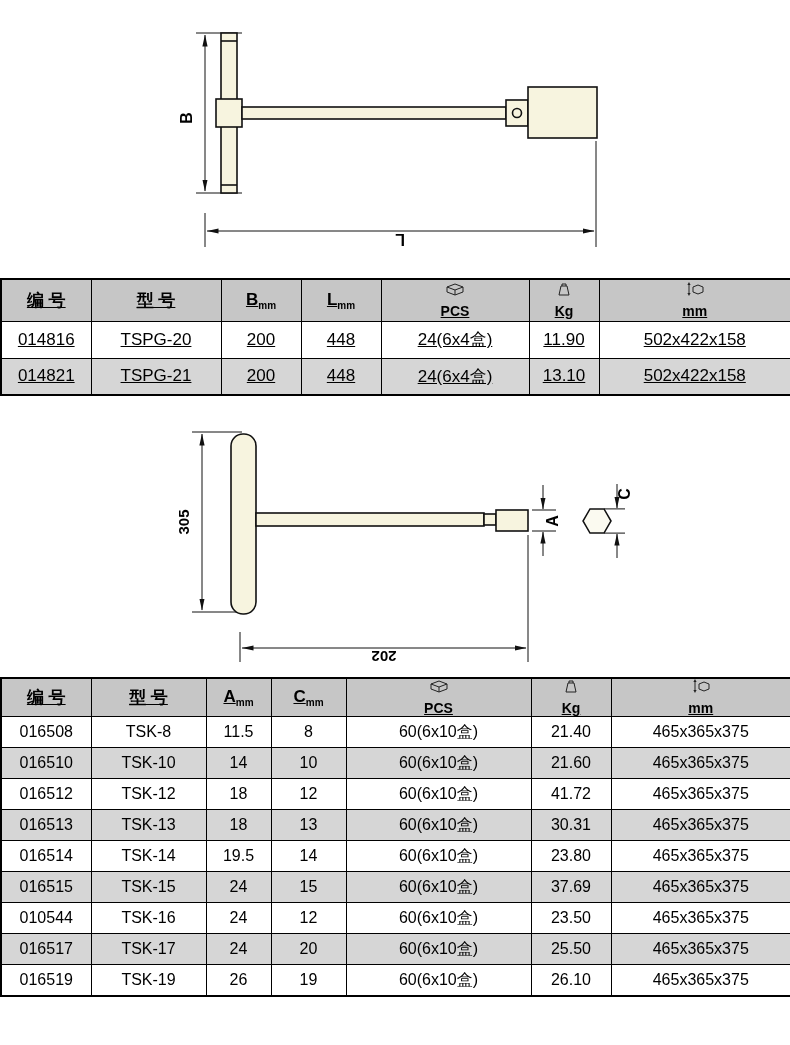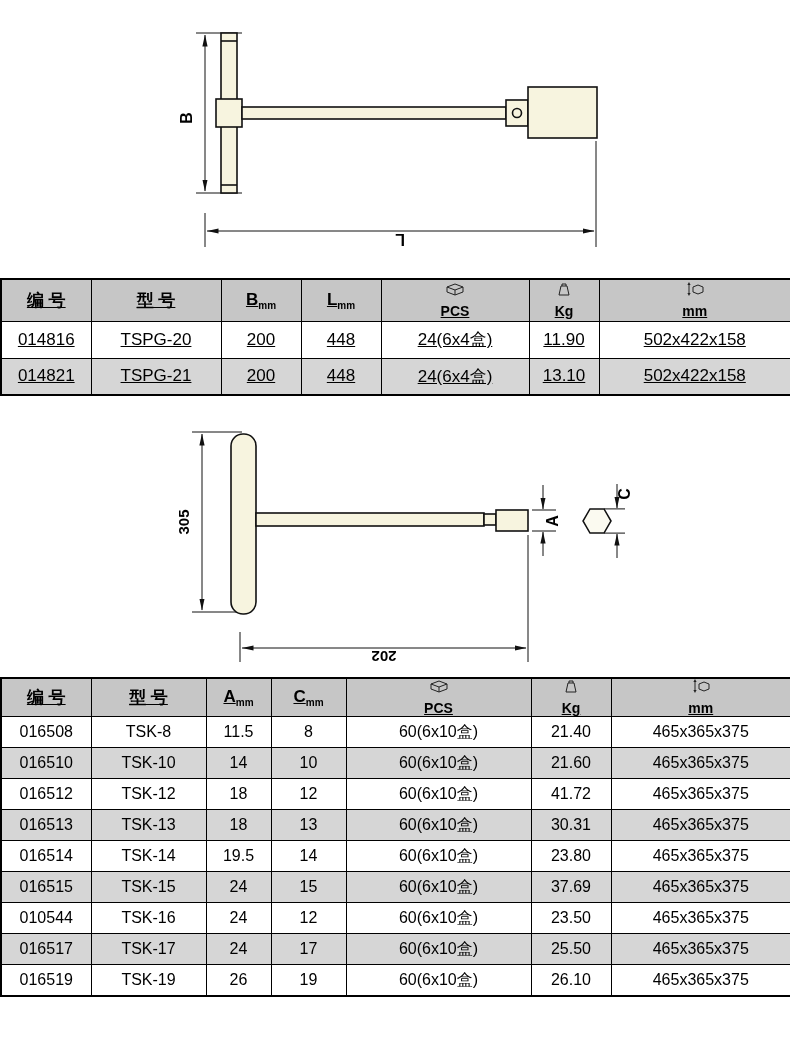--- a/index.html
+++ b/index.html
@@ -291,21 +291,21 @@
         <td>24</td>
         <td>12</td>
         <td>60(6x10盒)</td>
         <td>23.50</td>
         <td>465x365x375</td>
       </tr>
       <tr>
         <td>016517</td>
         <td>TSK-17</td>
         <td>24</td>
-        <td>17</td>
+        <td>20</td>
         <td>60(6x10盒)</td>
         <td>25.50</td>
         <td>465x365x375</td>
       </tr>
       <tr>
         <td>016519</td>
         <td>TSK-19</td>
         <td>26</td>
         <td>19</td>
         <td>60(6x10盒)</td>

